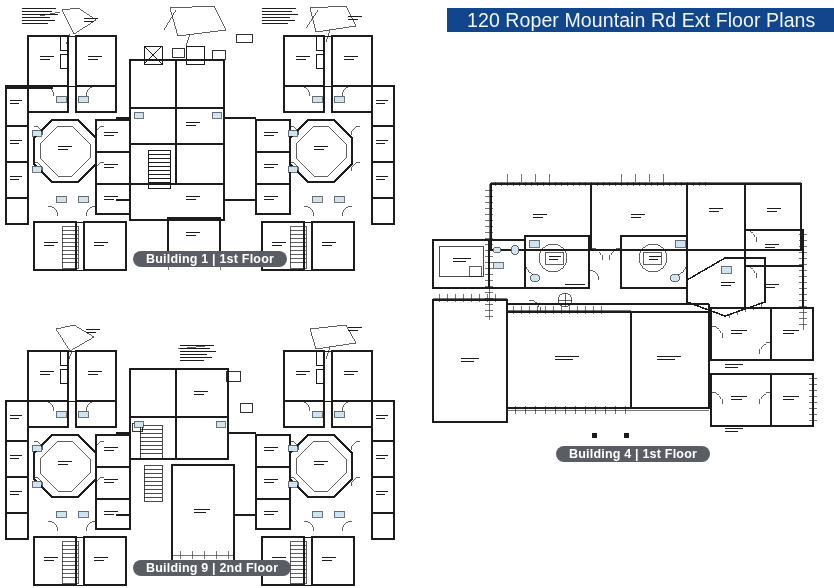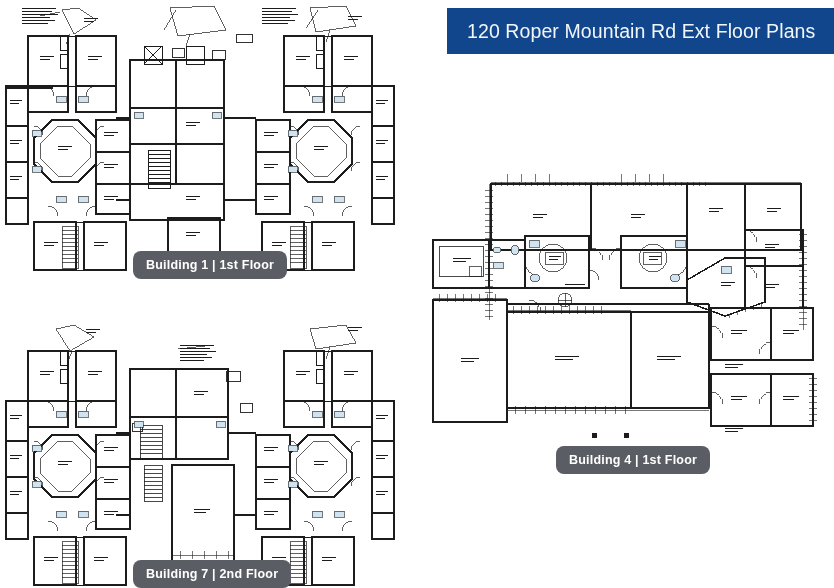--- a/index.html
+++ b/index.html
@@ -18,21 +18,21 @@
     background: #ffffff;
     overflow: hidden;
   }
 
   
   #title-banner {
     position: absolute;
     left: 447px;
     top: 8px;
     width: 387px;
-    height: 46px;
+    height: 24px;
     background: #11468c;
     display: flex;
     align-items: center;
     box-sizing: border-box;
     padding-left: 20px;
   }
   #title-banner .title-text {
     color: #f2f5fa;
     font-size: 19.5px;
     font-weight: 400;
@@ -53,21 +53,21 @@
     position: absolute;
     background: #5a5d63;
     border-radius: 8px;
     color: #ffffff;
     font-size: 12.5px;
     font-weight: bold;
     letter-spacing: 0.2px;
     display: flex;
     align-items: center;
     justify-content: center;
-    height: 28px;
+    height: 16px;
     box-sizing: border-box;
     padding: 0 13px;
     white-space: nowrap;
     font-family: "Liberation Sans", sans-serif;
   }
 </style>
 </head>
 <body>
 
 <div id="page">
@@ -684,16 +684,16 @@
             <rect x="314" y="149" width="10" height="1.2"></rect>
           <rect x="194" y="76" width="14" height="1.2"></rect>
             <rect x="194" y="79" width="10" height="1.2"></rect>
           <rect x="194" y="194" width="16" height="1.2"></rect>
             <rect x="194" y="197" width="12" height="1.2"></rect>
         </g>
       </g>
     </svg>
   </div>
   <div class="caption-pill" style="left:133px; top:560px;">
-    <span>Building 7  |  2nd Floor</span>
+    <span>Building 9  |  2nd Floor</span>
   </div>
 
 </div>
 
 </body></html>

